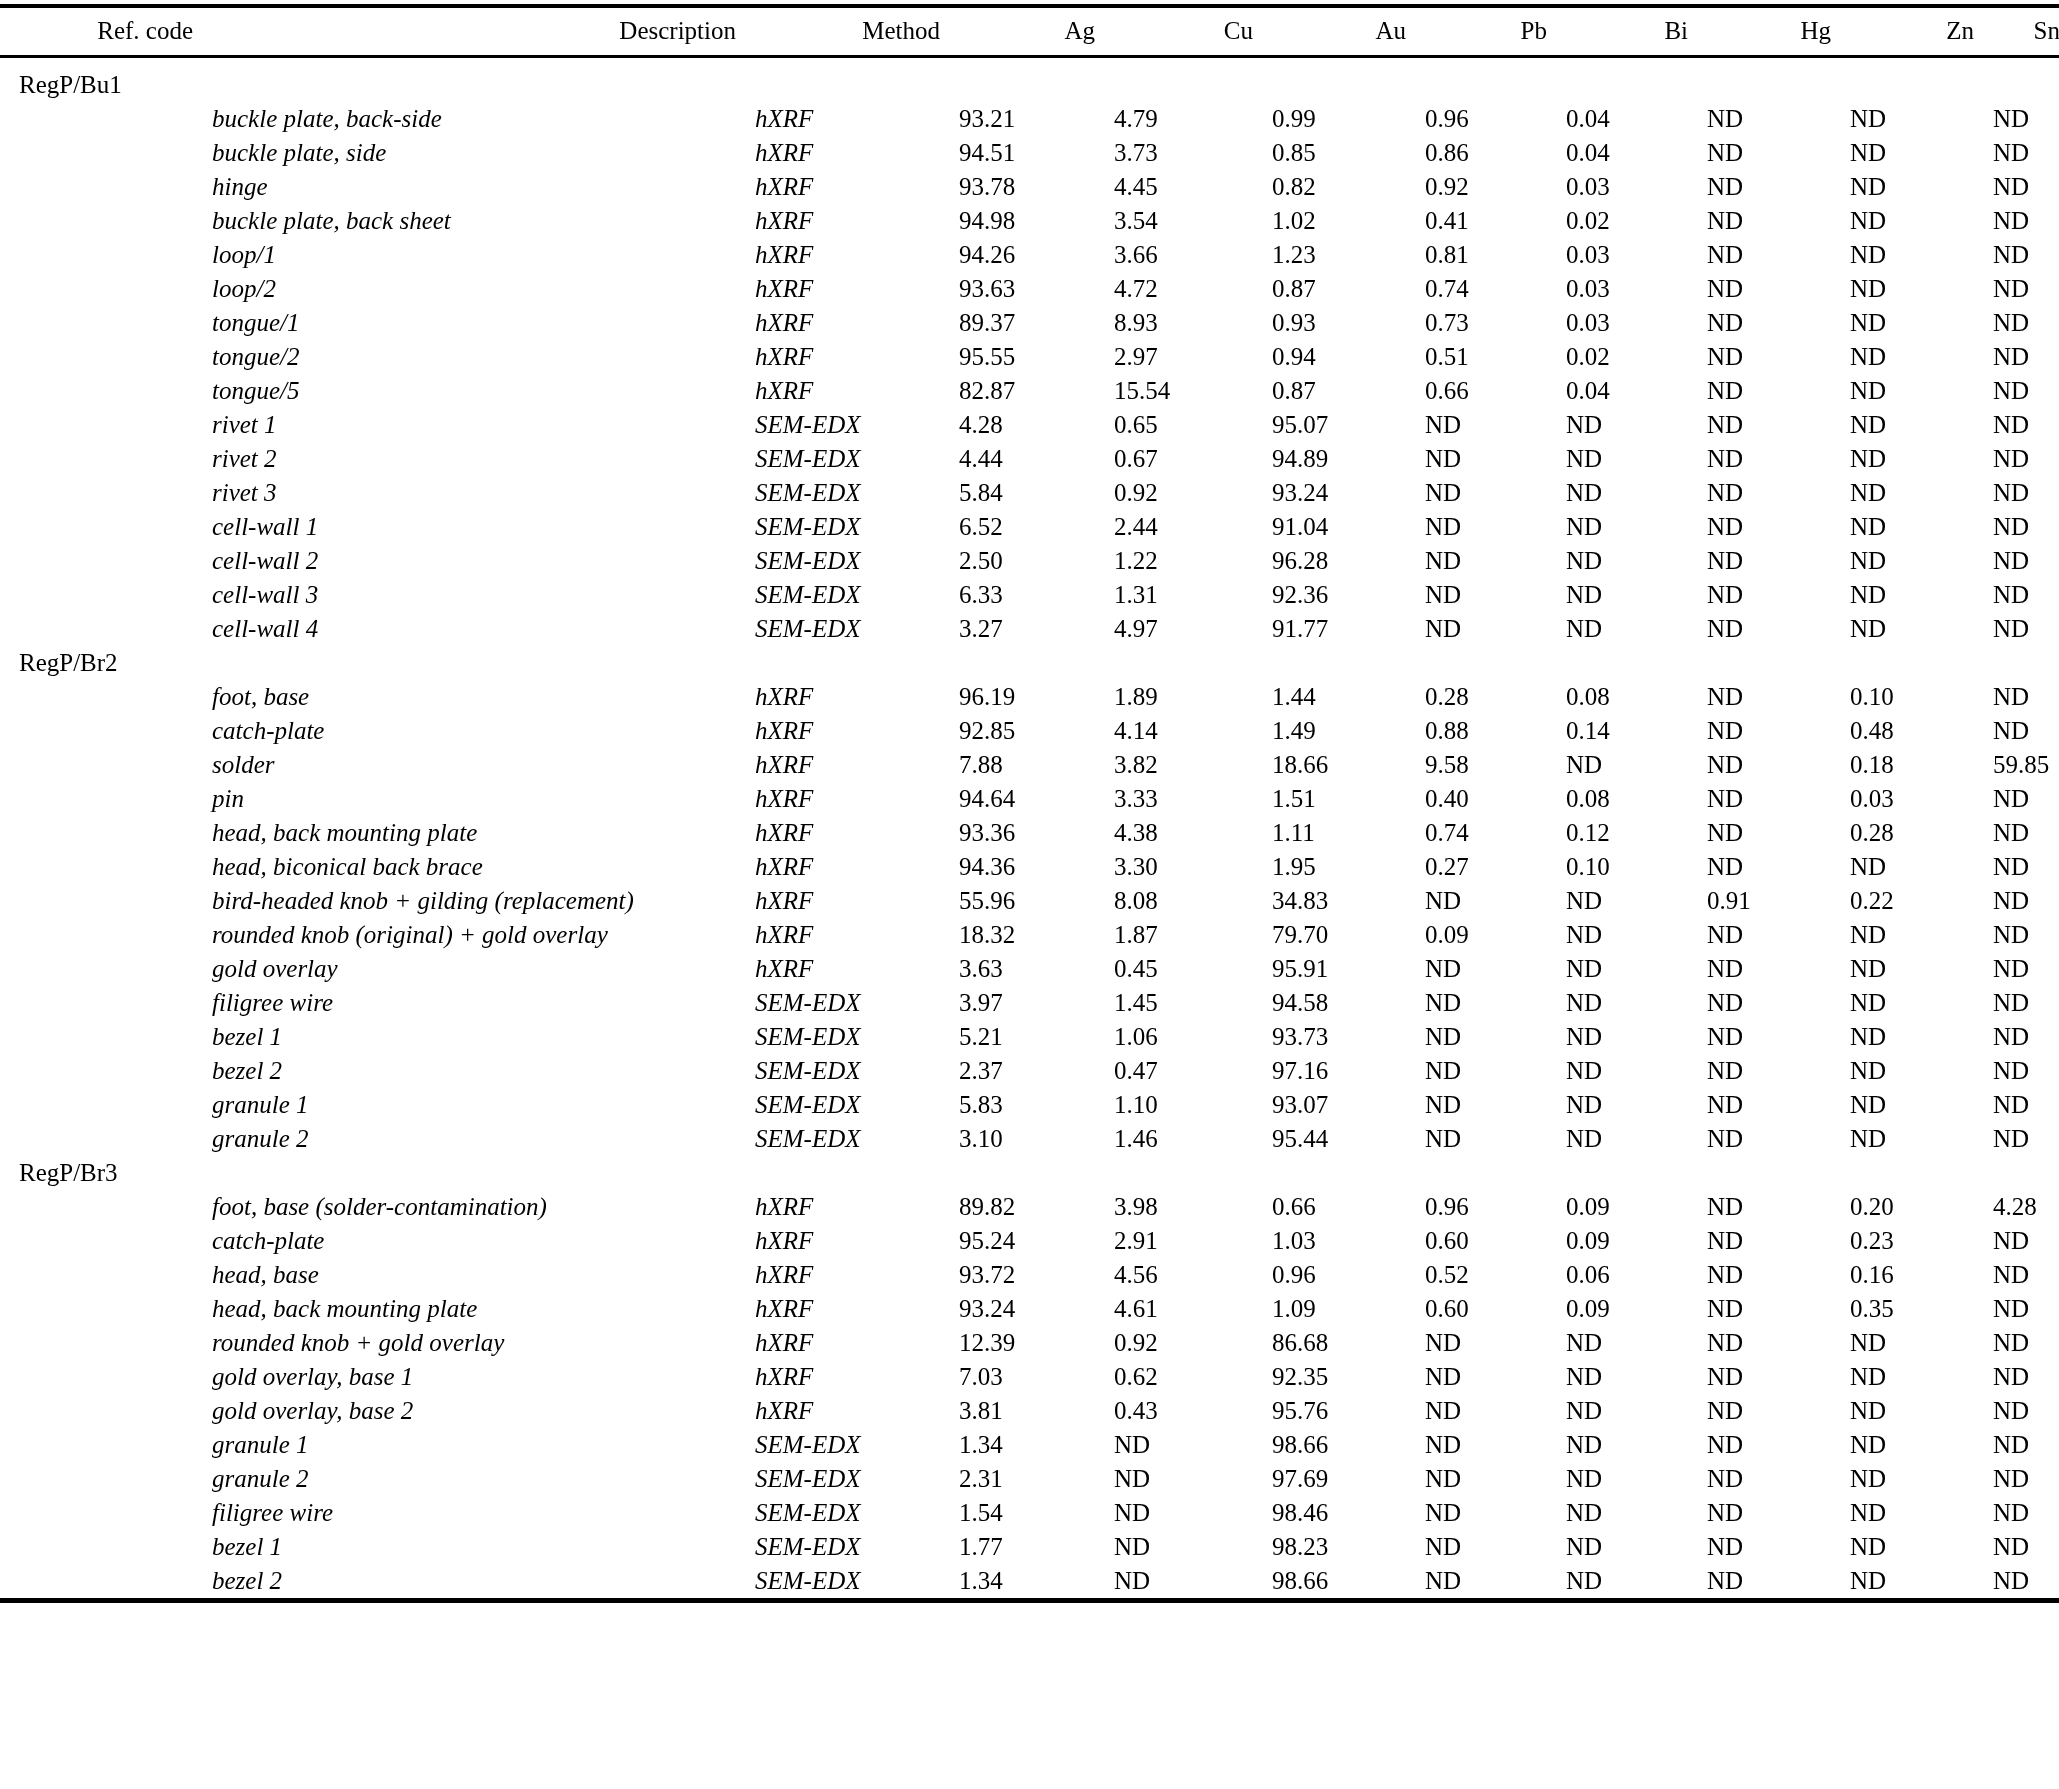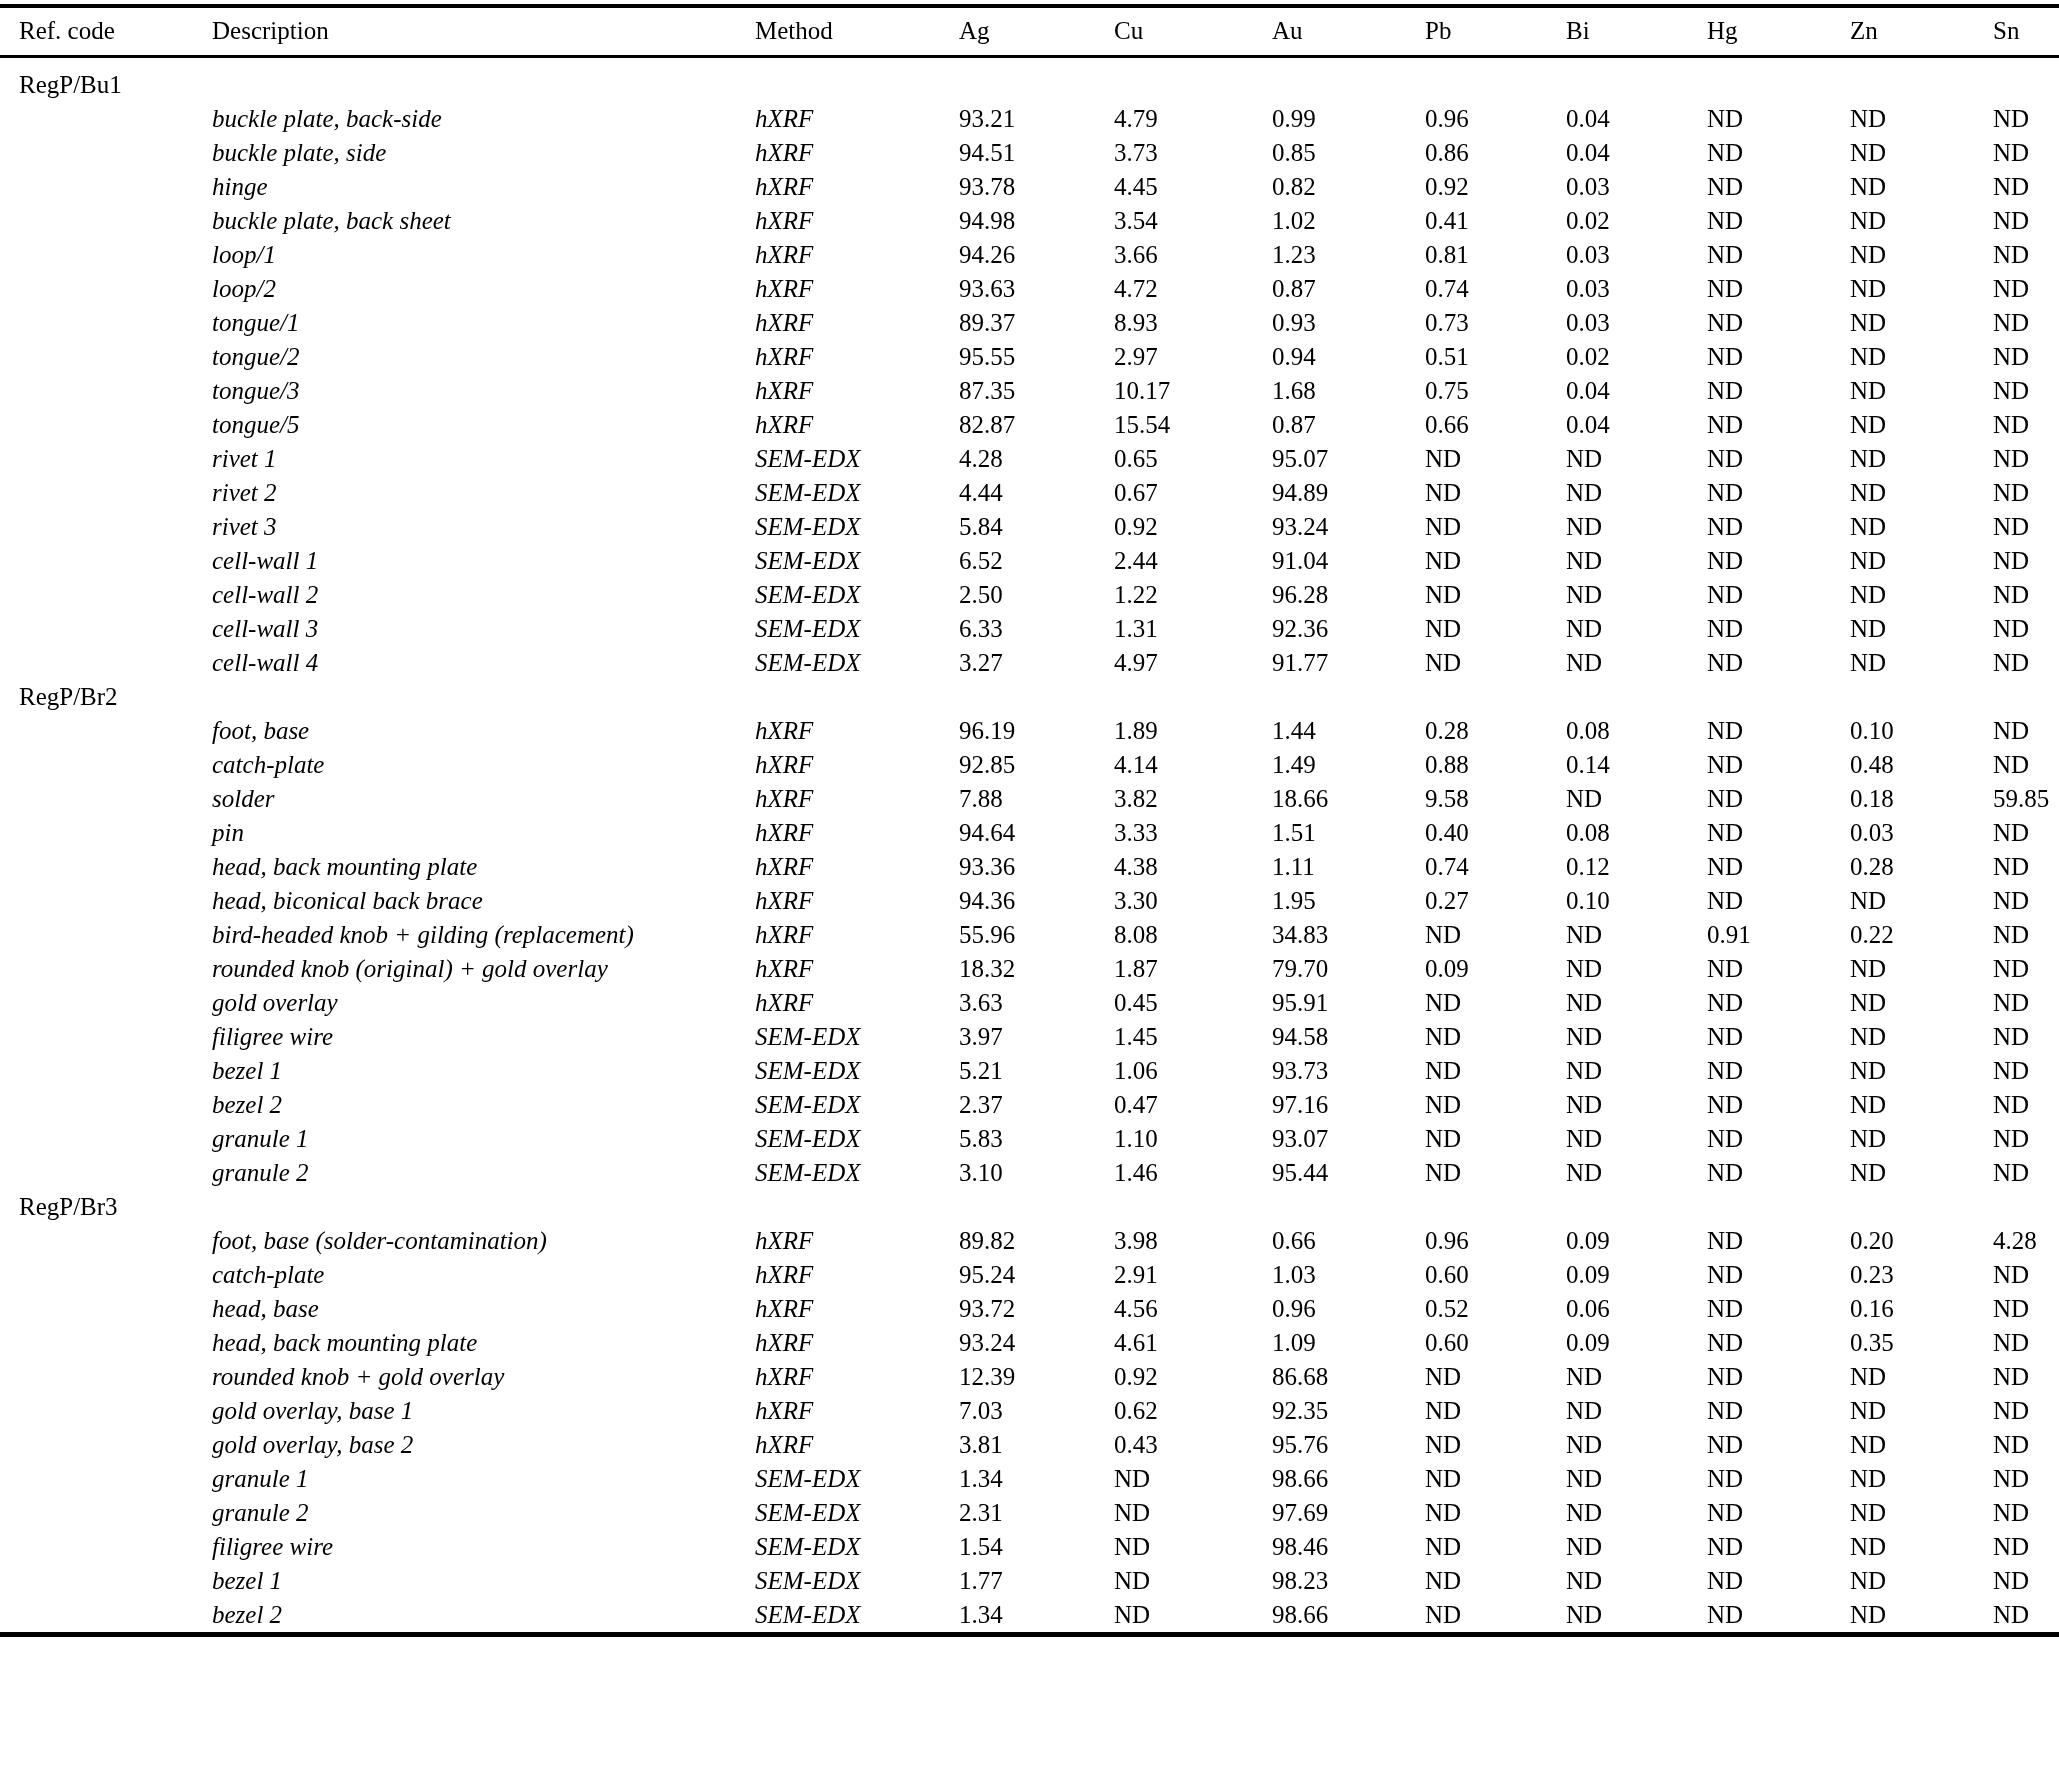--- a/index.html
+++ b/index.html
@@ -21,21 +21,21 @@
     border-collapse: collapse;
     table-layout: fixed;
     border-top: 4.8px solid #000000;
     border-bottom: 5.7px solid #000000;
     font-family: "Liberation Serif", "DejaVu Serif", serif;
     font-size: 25px;
     color: #000000;
   }
   table.comp-table thead th {
     font-weight: normal;
-    text-align: left;
+    text-align: right;
     height: 47px;
     vertical-align: middle;
     border-bottom: 3.8px solid #000000;
     padding: 0 0 0 19px;
     white-space: nowrap;
   }
   table.comp-table td {
     height: 34px;
     line-height: 34px;
     vertical-align: middle;
@@ -197,33 +197,20 @@
           <td class="value-cell">2.97</td>
           <td class="value-cell">0.94</td>
           <td class="value-cell">0.51</td>
           <td class="value-cell">0.02</td>
           <td class="value-cell">ND</td>
           <td class="value-cell">ND</td>
           <td class="value-cell">ND</td>
         </tr>
         <tr>
           <td></td>
-          <td class="desc-cell">tongue/3</td>
-          <td class="method-cell">hXRF</td>
-          <td class="value-cell">87.35</td>
-          <td class="value-cell">10.17</td>
-          <td class="value-cell">1.68</td>
-          <td class="value-cell">0.75</td>
-          <td class="value-cell">0.04</td>
-          <td class="value-cell">ND</td>
-          <td class="value-cell">ND</td>
-          <td class="value-cell">ND</td>
-        </tr>
-        <tr>
-          <td></td>
           <td class="desc-cell">tongue/5</td>
           <td class="method-cell">hXRF</td>
           <td class="value-cell">82.87</td>
           <td class="value-cell">15.54</td>
           <td class="value-cell">0.87</td>
           <td class="value-cell">0.66</td>
           <td class="value-cell">0.04</td>
           <td class="value-cell">ND</td>
           <td class="value-cell">ND</td>
           <td class="value-cell">ND</td>

